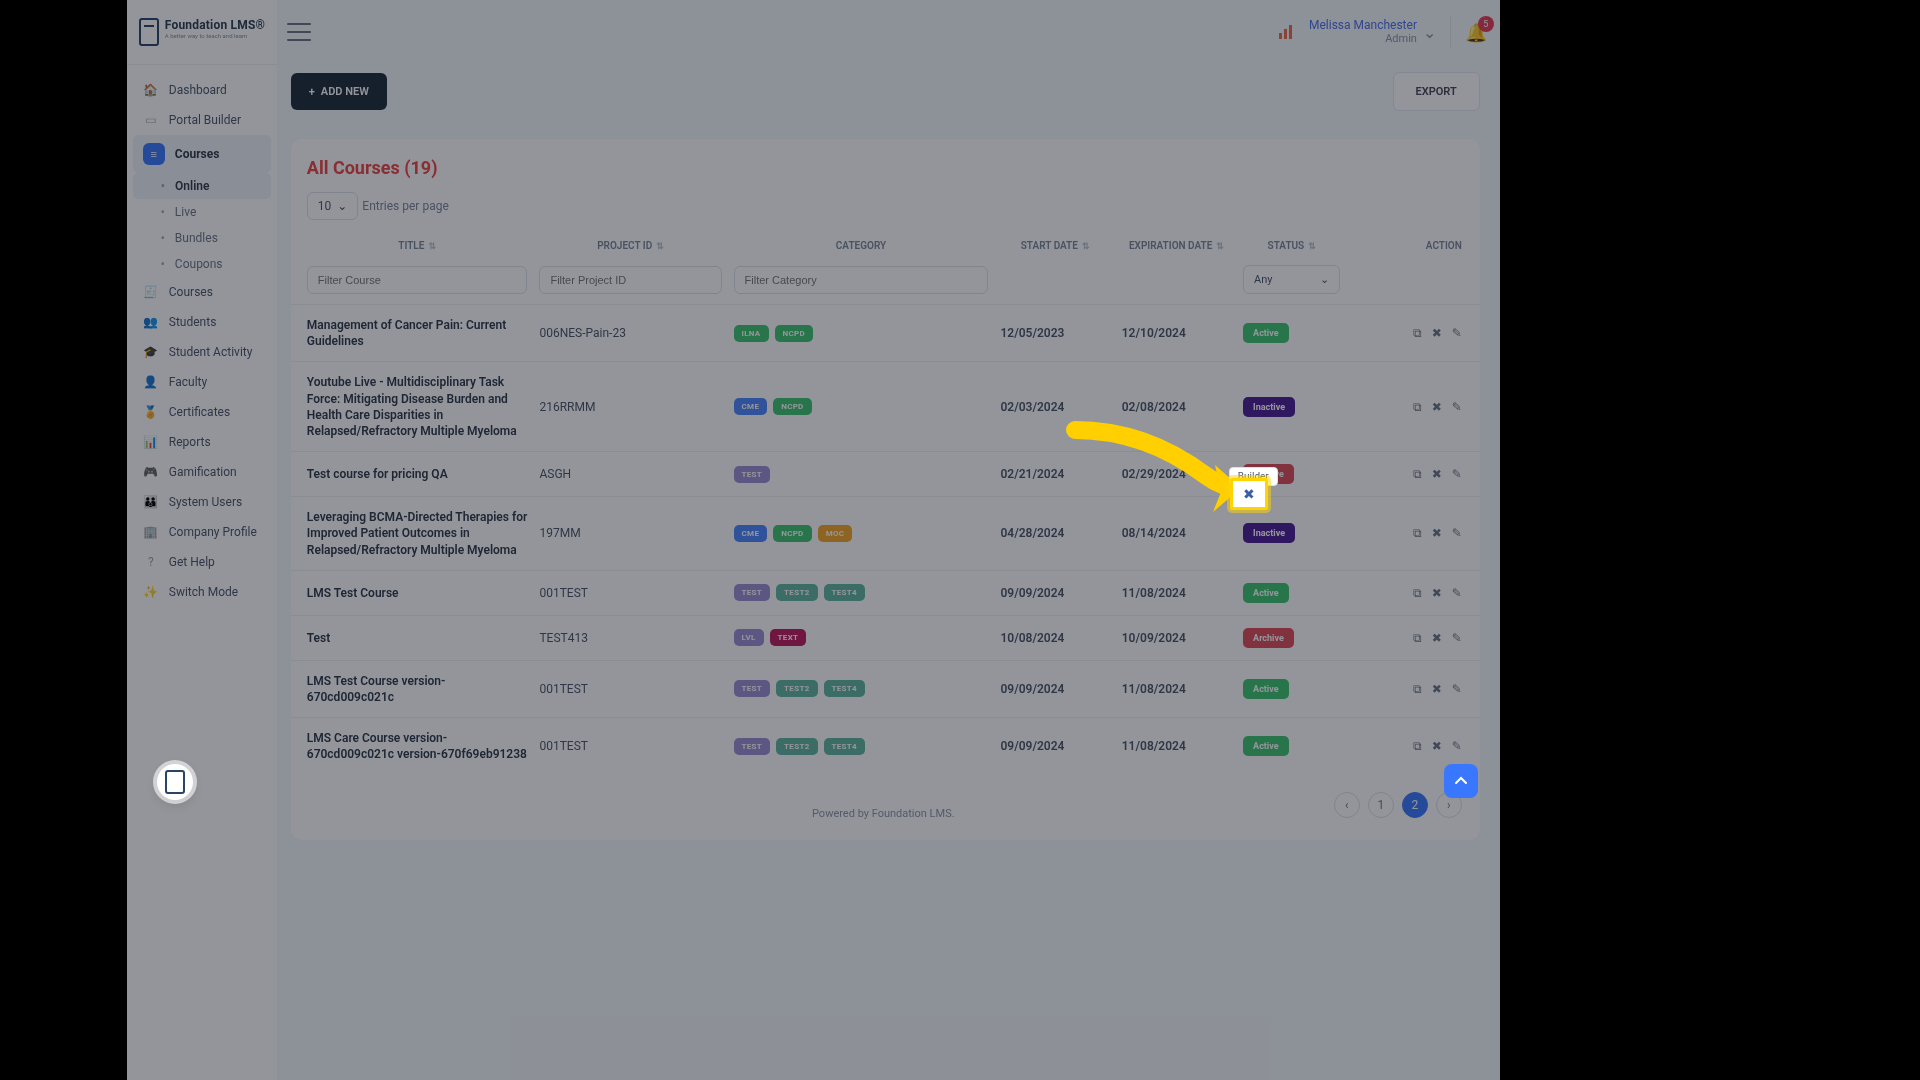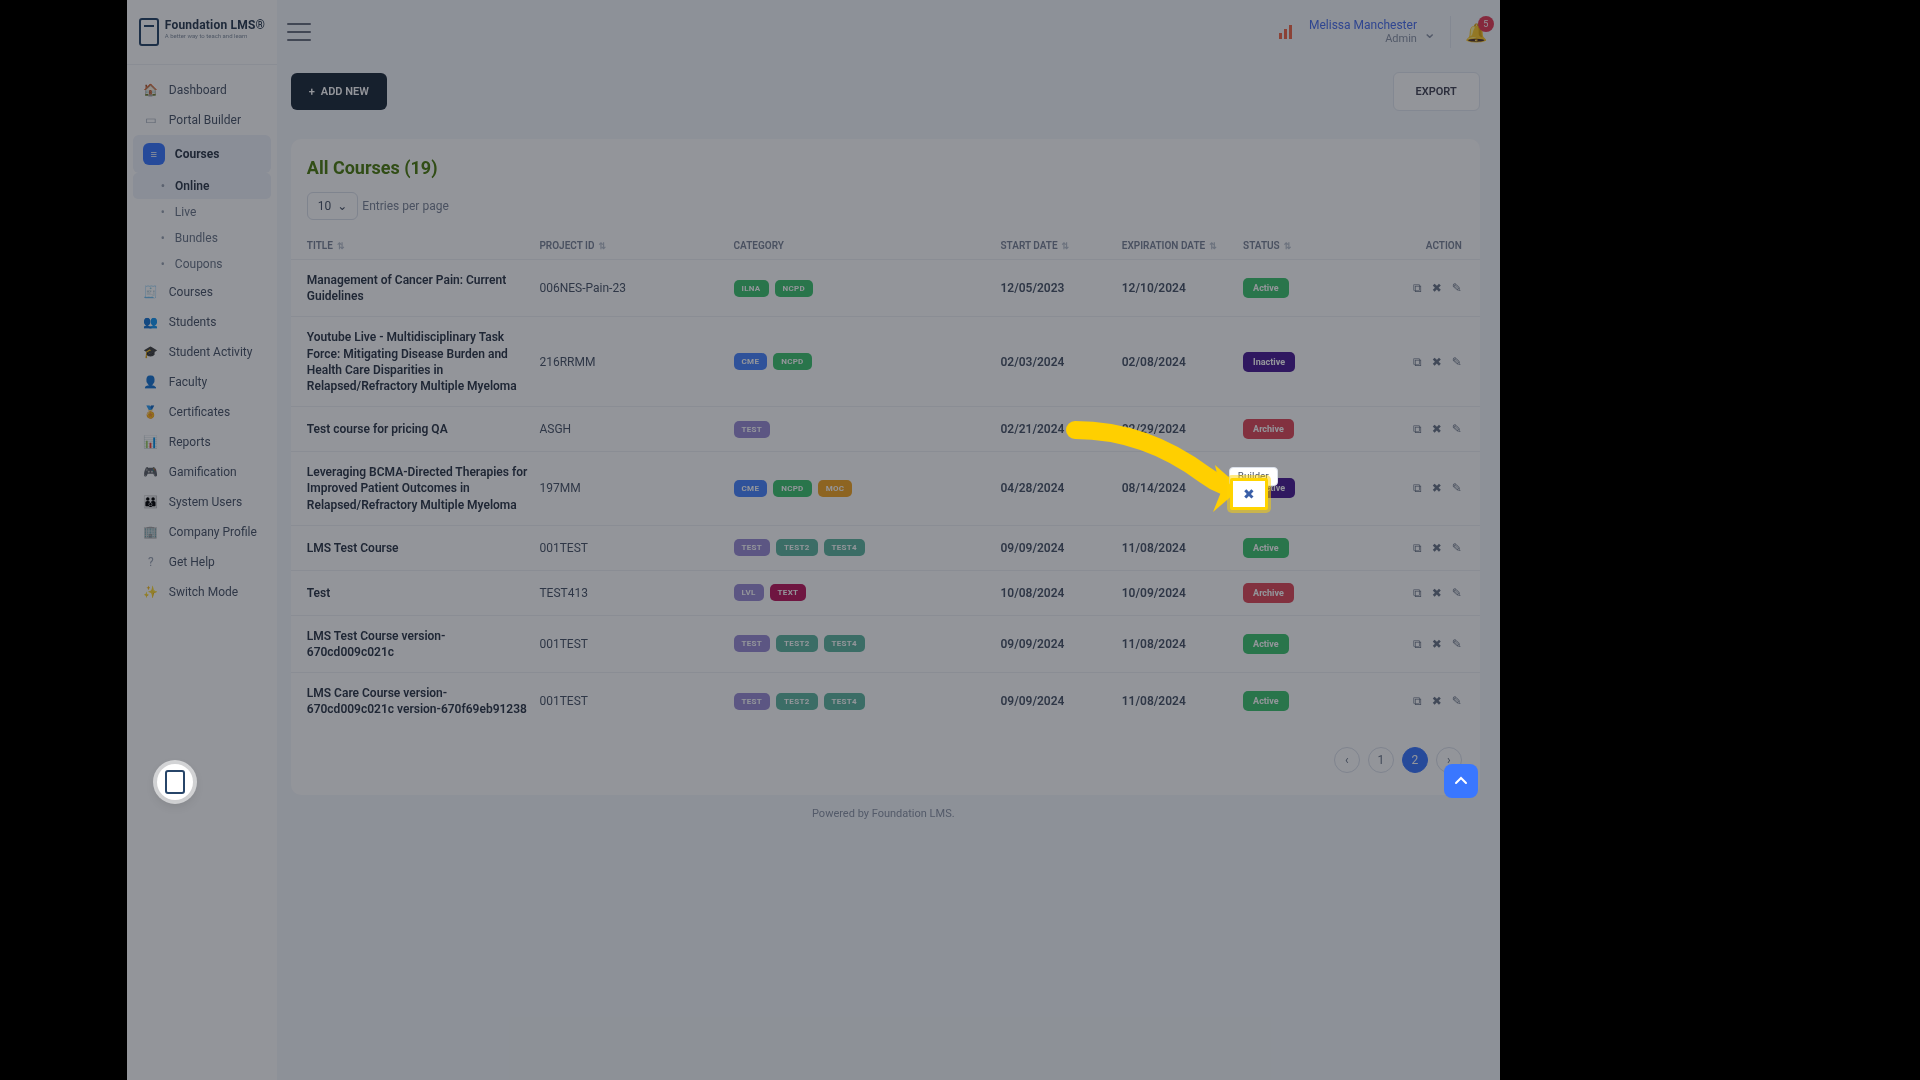--- a/index.html
+++ b/index.html
@@ -41,27 +41,27 @@
 .bell { position:relative; color:#3a77ff; font-size:18px; cursor:pointer; }
 .bell .badge { position:absolute; top:-6px; right:-6px; width:16px; height:16px; background:#e63b57; color:#fff; font-size:9px; border-radius:50%; display:flex; align-items:center; justify-content:center; }
 
 
 .main { position:absolute; left:164px; top:72px; right:20px; }
 .top-controls { display:flex; align-items:center; }
 .btn-add { background:#1d2a3a; color:#fff; font-size:11px; font-weight:600; padding:12px 18px; border-radius:6px; display:flex; align-items:center; gap:6px; cursor:pointer; }
 .btn-export { margin-left:auto; background:#fff; border:1px solid #e2e8f0; color:#445; font-size:11px; font-weight:600; padding:12px 22px; border-radius:6px; cursor:pointer; }
 
 .card { margin-top:28px; background:#fff; border-radius:10px; padding:18px 0 22px 0; }
-.card h2 { font-size:18px; color:#4d7c0f; padding:0 0 14px 16px; }
+.card h2 { font-size:18px; color:#ef4444; padding:0 0 14px 16px; }
 .perpage { display:flex; align-items:center; gap:4px; padding:0 16px 12px 16px; }
 .select { border:1px solid #dbe0ea; border-radius:6px; padding:6px 10px; font-size:12px; color:#4a5568; display:flex; align-items:center; gap:6px; }
 .pp-label { font-size:12px; color:#7b8497; }
 
 table { width:100%; border-collapse:collapse; }
-th { text-align:left; font-size:10px; color:#7b8497; font-weight:600; padding:8px 6px; }
+th { text-align:center; font-size:10px; color:#7b8497; font-weight:600; padding:8px 6px; }
 th.first { padding-left:16px; }
 th .sort { color:#b8c0cc; margin-left:4px; cursor:pointer; font-size:9px;}
 .filter-row td { padding:6px 6px 10px 6px; }
 .filter-row td.first { padding-left:16px; }
 .inp { width:100%; border:1px solid #dbe0ea; border-radius:6px; padding:7px 10px; font-size:11px; color:#4a5568; }
 .sel-any { border:1px solid #dbe0ea; border-radius:6px; padding:7px 10px; font-size:11px; color:#4a5568; display:flex; justify-content:space-between; align-items:center; }
 
 tbody tr.row td { padding:12px 6px; border-top:1px solid #eef1f5; font-size:12px; color:#4a5568; vertical-align:middle;}
 tbody tr.row td.first { padding-left:16px; font-weight:600; color:#2d3748; max-width:190px; line-height:1.35;}
 .pid { color:#6b7688; font-size:12px;}
@@ -232,20 +232,34 @@
         <thead>
           <tr>
             <th class="first"><span>TITLE</span><span class="sort">⇅</span></th>
             <th><span>PROJECT ID</span><span class="sort">⇅</span></th>
             <th><span>CATEGORY</span></th>
             <th><span>START DATE</span><span class="sort">⇅</span></th>
             <th><span>EXPIRATION DATE</span><span class="sort">⇅</span></th>
             <th><span>STATUS</span><span class="sort">⇅</span></th>
             <th style="text-align:right;padding-right:18px;"><span>ACTION</span></th>
           </tr>
+          <tr class="filter-row">
+            <td class="first"><input class="inp" placeholder="Filter Course" style=""></td>
+            <td><input class="inp" placeholder="Filter Project ID" style=""></td>
+            <td><input class="inp" placeholder="Filter Category" style=""></td>
+            <td></td>
+                <td></td>
+            <td>
+                  <div class="sel-any">
+                    <span>Any</span>
+                    <span>⌄</span>
+                  </div>
+                </td>
+            <td></td>
+          </tr>
         </thead>
         <tbody id="tbody">
               <tr class="row">
                 <td class="first">Management of Cancer Pain: Current Guidelines</td>
                 <td class="pid">006NES-Pain-23</td>
                 <td><span class="pill p-green">ILNA</span><span class="pill p-green">NCPD</span></td>
                 <td class="date">12/05/2023</td>
                 <td class="date">12/10/2024</td>
                 <td><span class="status s-active">Active</span></td>
                 <td class="act"><span class="ai">⧉</span><span class="ai">✖</span><span class="ai">✎</span></td>

